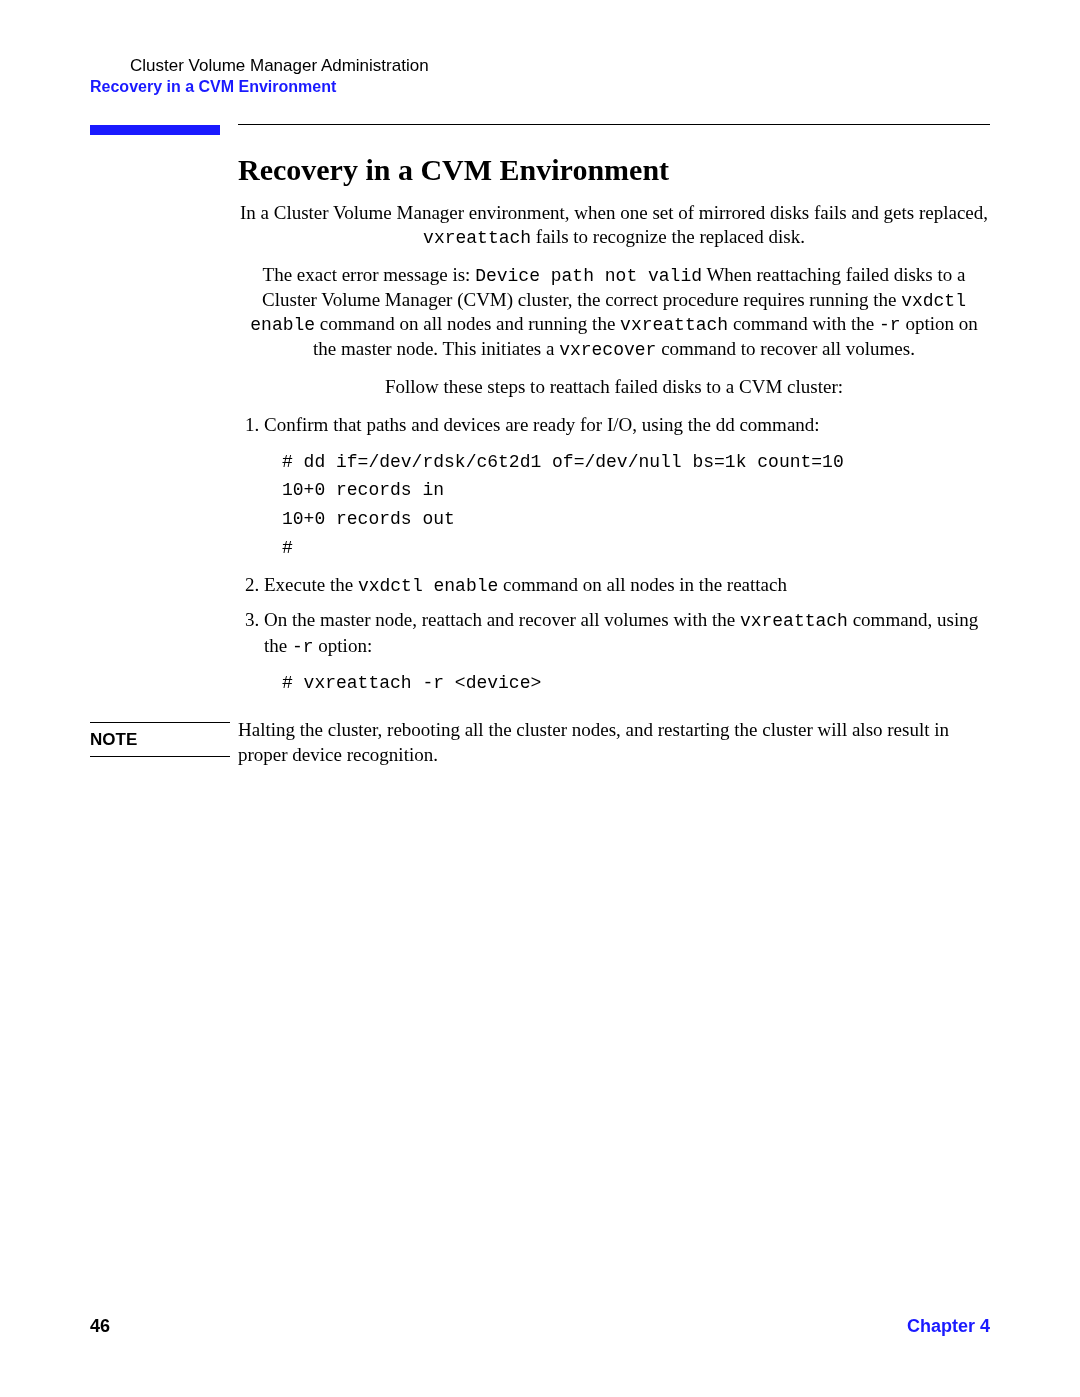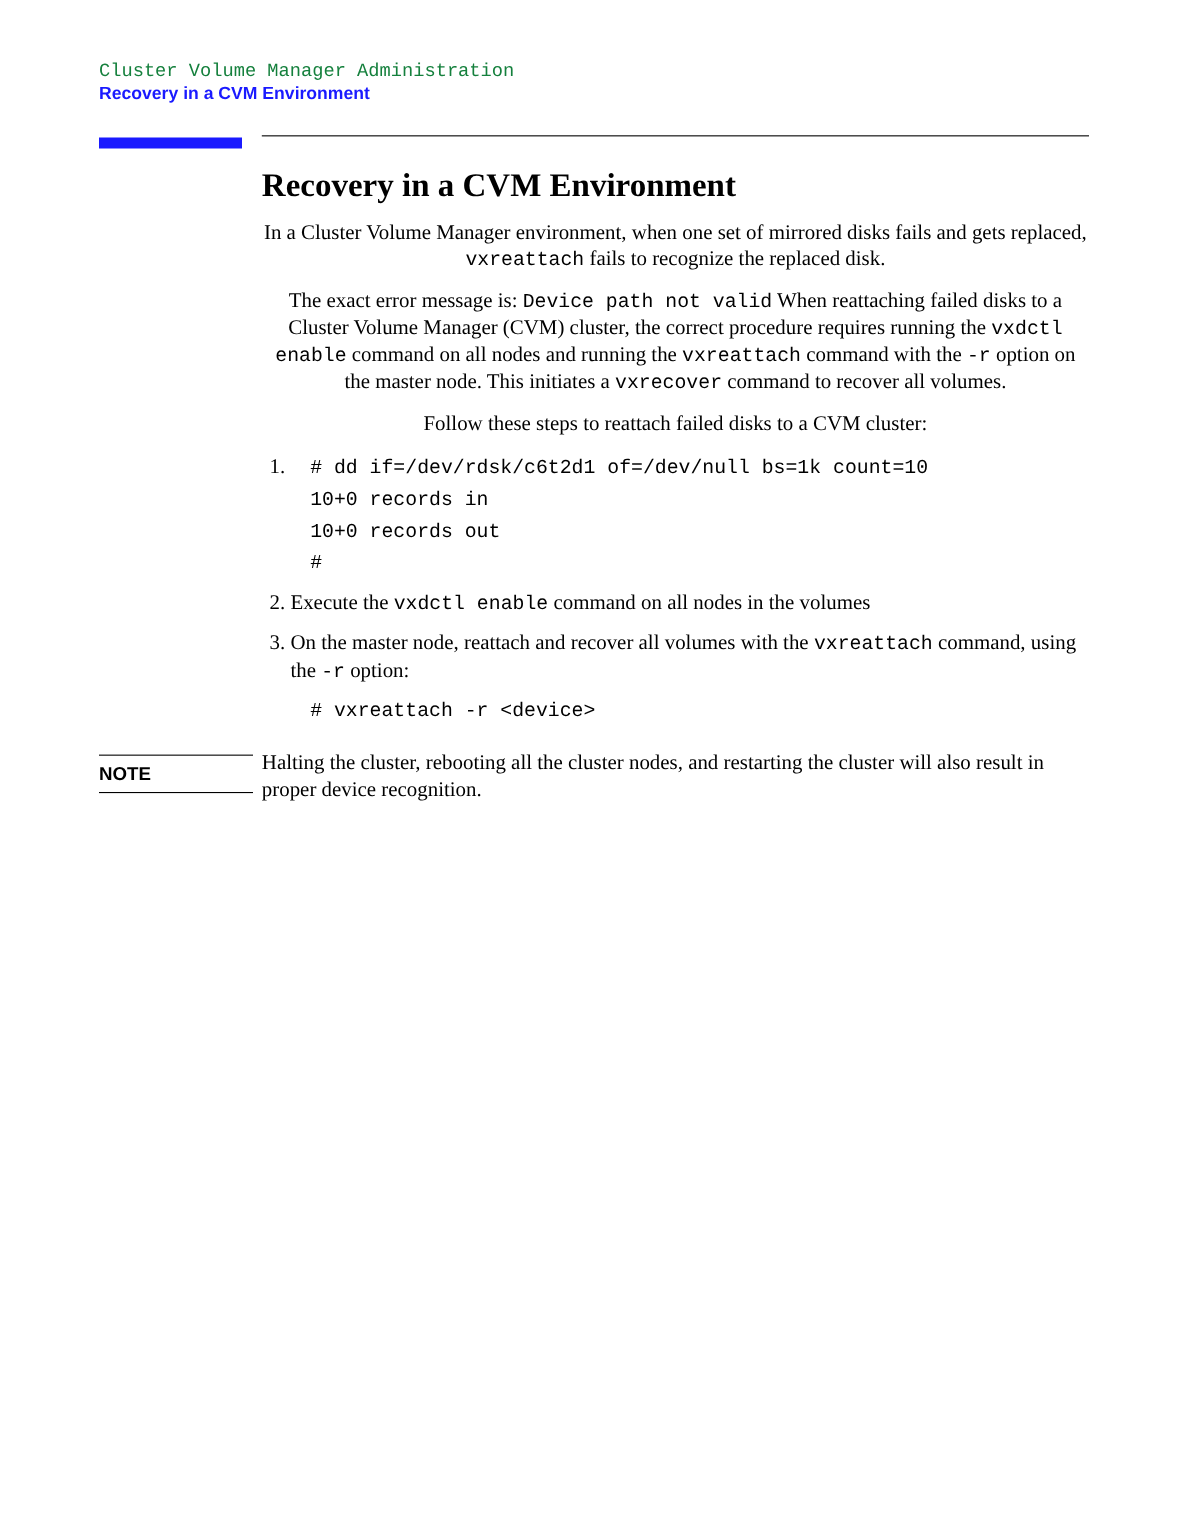--- a/index.html
+++ b/index.html
@@ -15,23 +15,24 @@
   }
   .page {
     padding: 56px 90px 60px 90px;
     height: 100%;
     position: relative;
   }
   .running-head {
     margin-bottom: 28px;
   }
   .run-line1 {
-    color: #15803d;
-    font-family: Liberation Mono, monospace;
+    color: #000000;
+    font-family: Liberation Sans, sans-serif;
     font-size: 17px;
+    margin-left: 40px;
   }
   .run-line2 {
     color: #1a1aff;
     font-family: Arial, Helvetica, sans-serif;
     font-weight: bold;
     font-size: 16px;
     margin-top: 2px;
   }
   .blue-bar {
     position: absolute;
@@ -152,40 +153,45 @@
       </p>
 
       <p class="para">
         <span>The exact error message is: </span><span class="mono">Device path not valid</span><span> When reattaching failed disks to a Cluster Volume Manager (CVM) cluster, the correct procedure requires running the </span><span class="mono">vxdctl enable</span><span> command on all nodes and running the </span><span class="mono">vxreattach</span><span> command with the </span><span class="mono">-r</span><span>  option on the master node. This initiates a </span><span class="mono">vxrecover</span><span> command to recover all volumes.</span>
       </p>
 
       <p class="para">Follow these steps to reattach failed disks to a CVM cluster:</p>
 
       <ol class="steps">
         <li>
+          <span>Confirm that paths and devices are ready for I/O, using the dd command:</span>
           <div class="codeblock"># dd if=/dev/rdsk/c6t2d1 of=/dev/null bs=1k count=10
 10+0 records in
 10+0 records out
 #</div>
         </li>
         <li>
-          <span>Execute the </span><span class="mono">vxdctl enable</span><span> command on all nodes in the volumes</span>
+          <span>Execute the </span><span class="mono">vxdctl enable</span><span> command on all nodes in the reattach</span>
         </li>
         <li>
           <span>On the master node, reattach and recover all volumes with the </span><span class="mono">vxreattach</span><span> command, using the </span><span class="mono">-r</span><span> option:</span>
           <div class="codeblock"># vxreattach -r &lt;device&gt;</div>
         </li>
       </ol>
 
       <div class="note-row">
         <div class="note-label-col">
           <div class="note-rule"></div>
           <div class="note-label">NOTE</div>
           <div class="note-rule"></div>
         </div>
         <div class="note-body">Halting the cluster, rebooting all the cluster nodes, and restarting the cluster will also result in proper device recognition.</div>
       </div>
 
     </div>
   </div>
 
+  <div class="footer">
+    <span class="page-number">46</span>
+    <span class="chapter-ref">Chapter 4</span>
+  </div>
 
 </div>
 
 </body></html>

